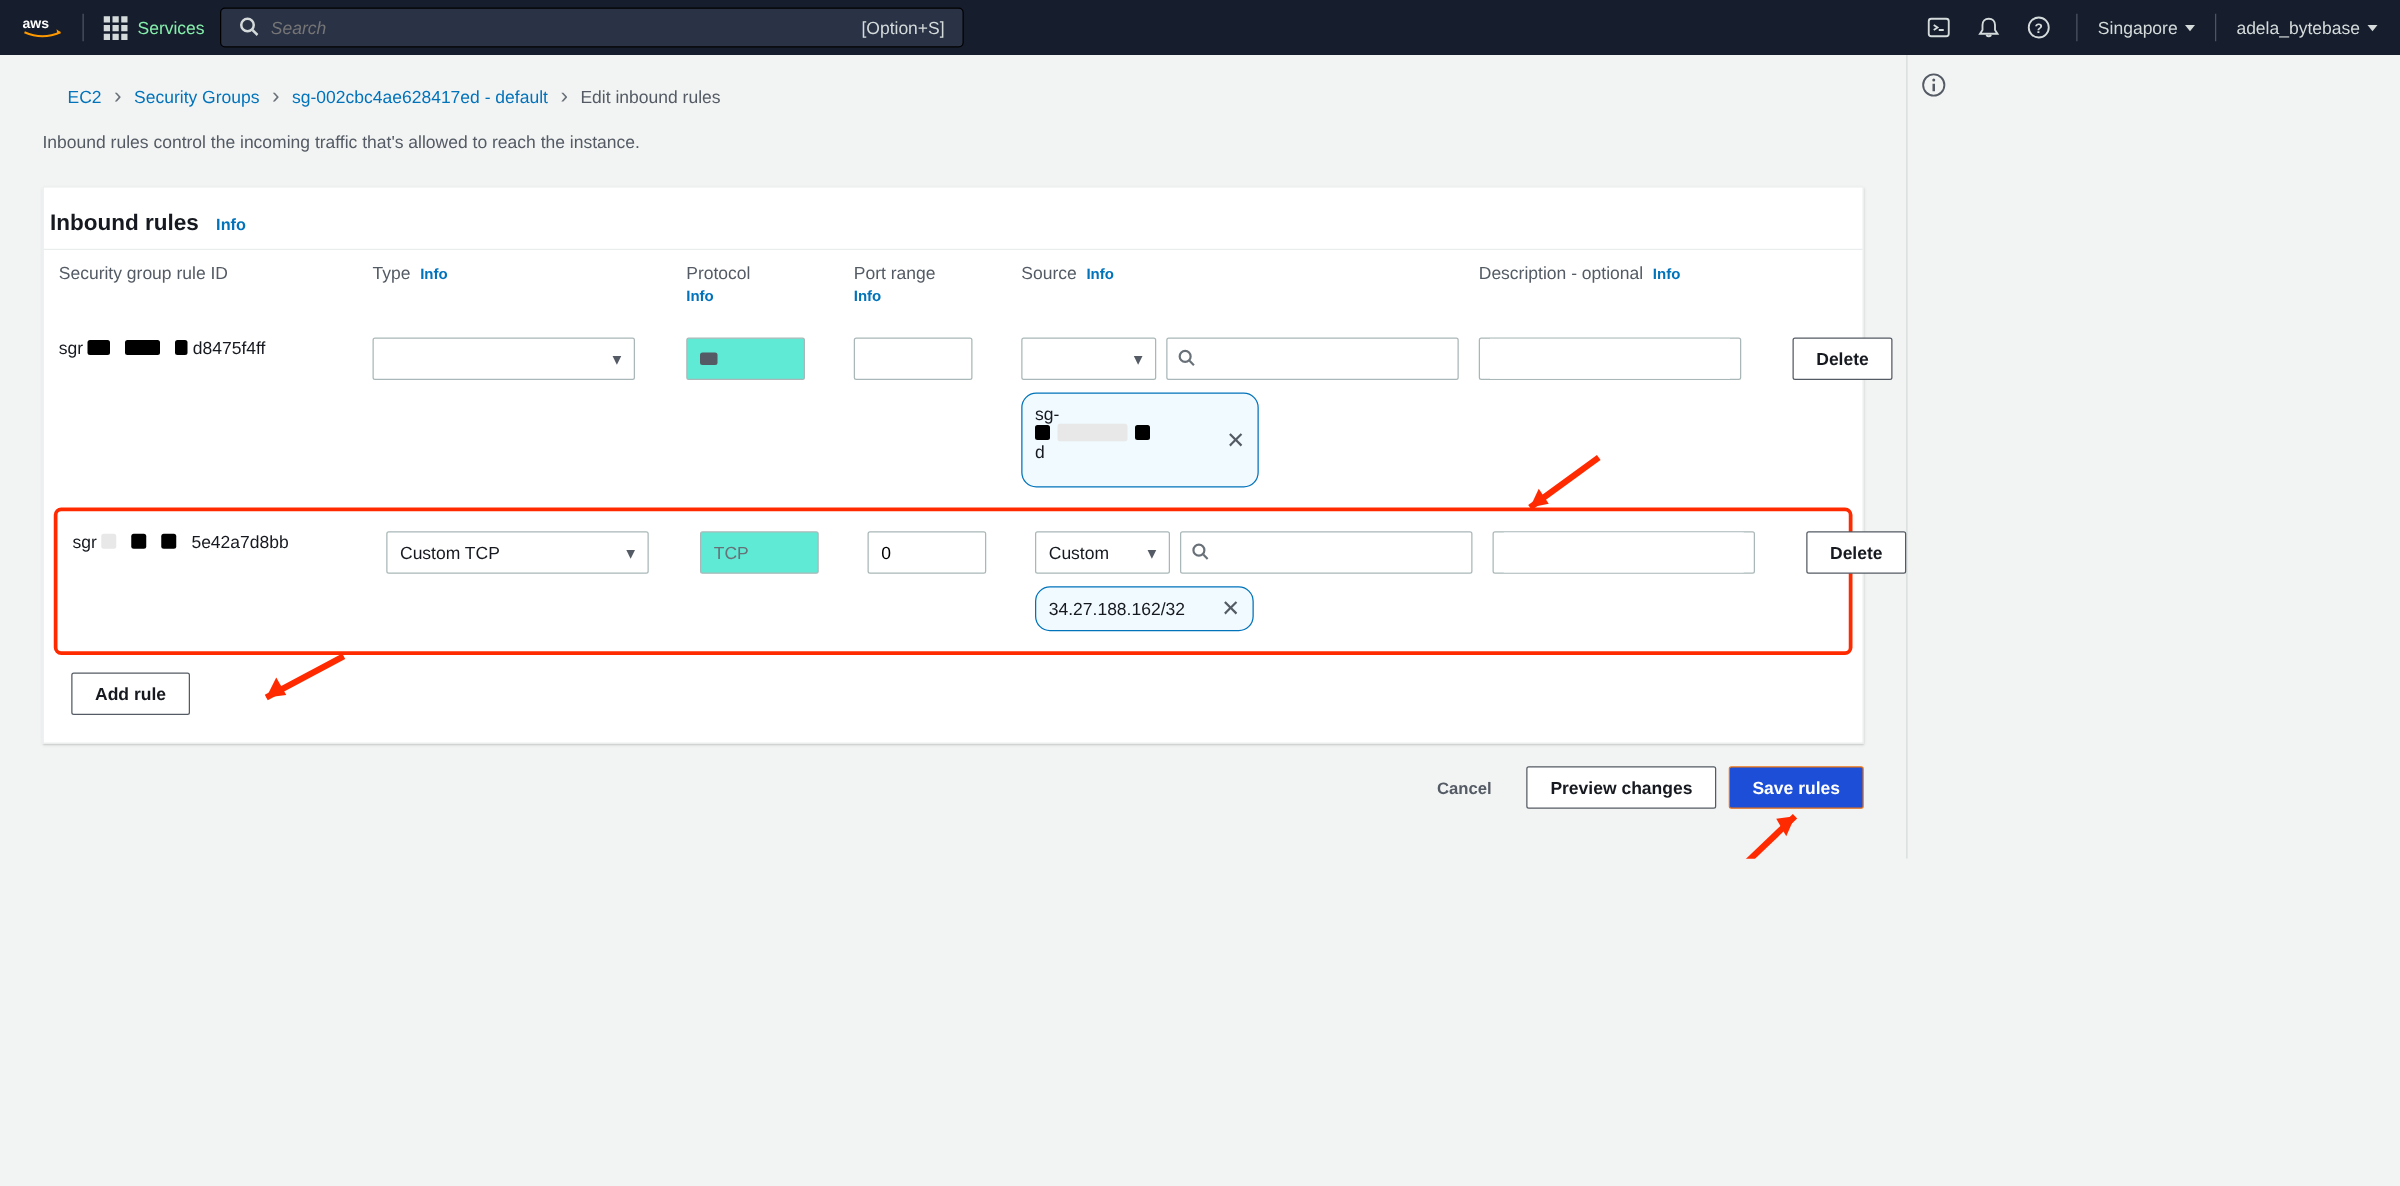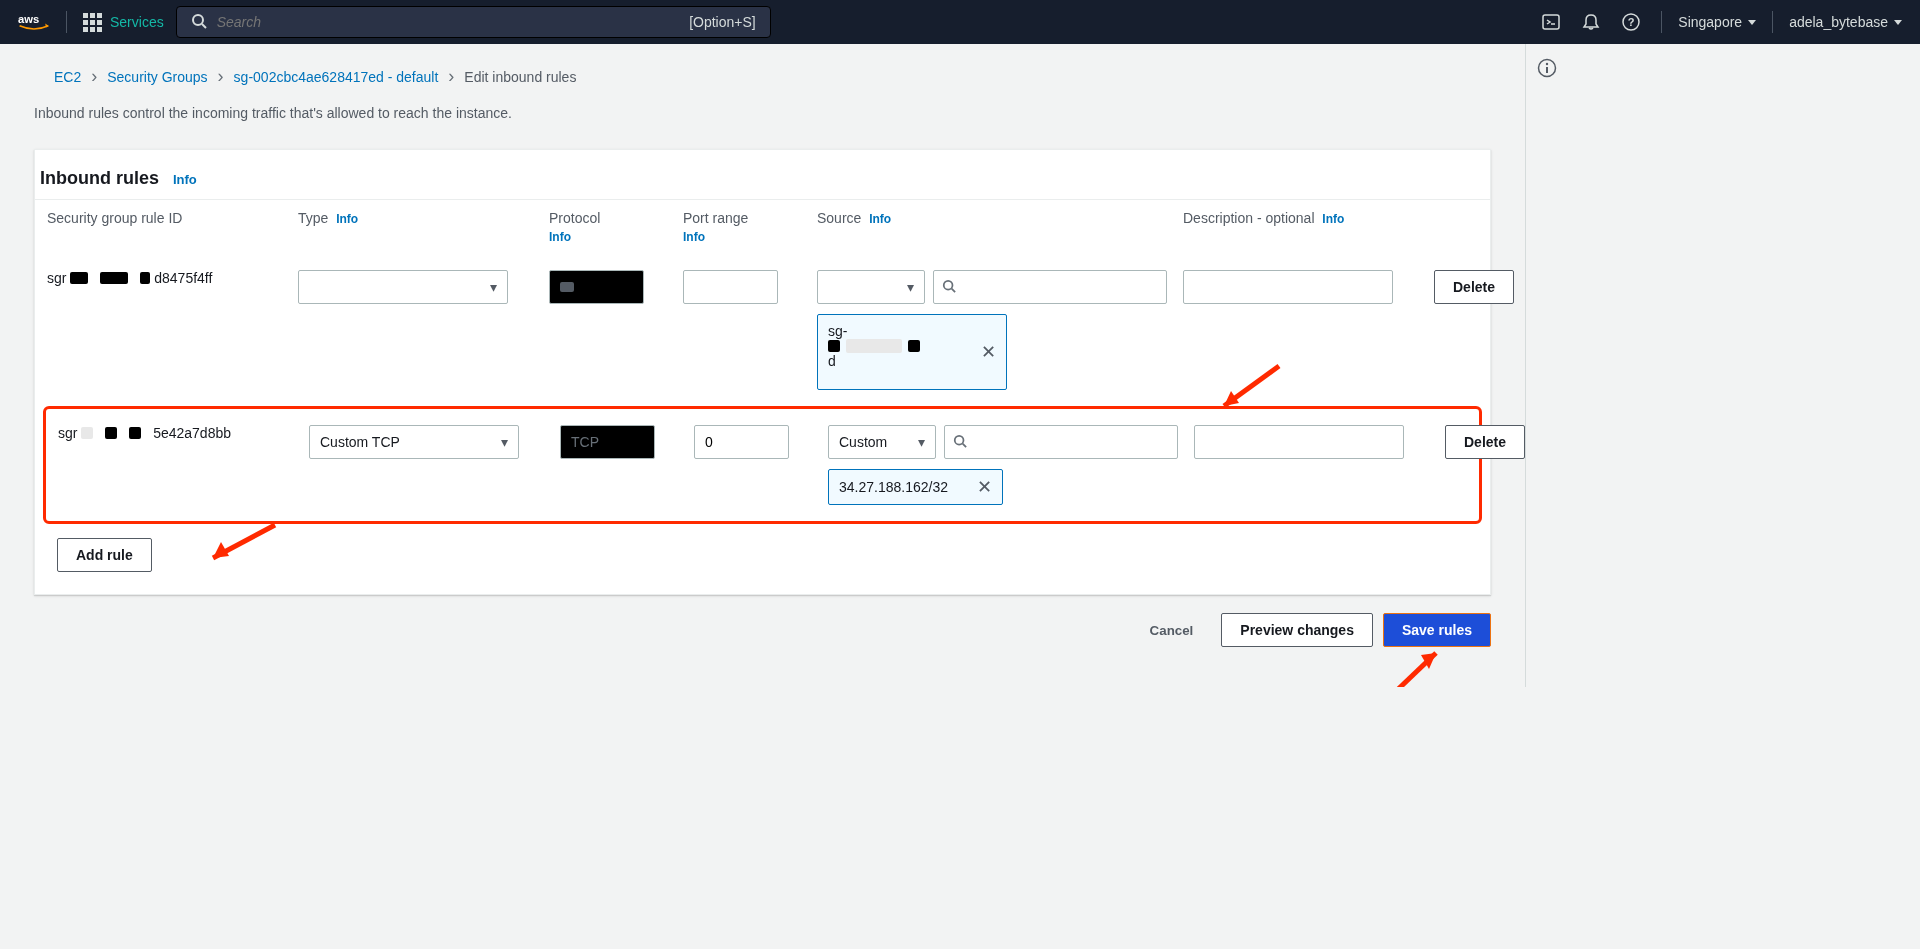--- a/index.html
+++ b/index.html
@@ -2,21 +2,21 @@
 <html><head>
   <meta charset="utf-8">
   <style>
     * { box-sizing: border-box; margin: 0; padding: 0; }
     body { font-family: "Amazon Ember", "Helvetica Neue", Arial, sans-serif; font-size: 14px; color: #16191f; background: #f2f3f3; }
 
     
     .topnav { background: #161e2d; height: 44px; display: flex; align-items: center; padding: 0 18px; gap: 12px; }
     .topnav .divider { width: 1px; height: 22px; background: #4b5563; margin: 0 4px; }
     .logo svg { width: 32px; height: 20px; }
-    .services-btn { display: flex; align-items: center; gap: 8px; color: #14b8a6; cursor: pointer; }
+    .services-btn { display: flex; align-items: center; gap: 8px; color: #86efac; cursor: pointer; }
     .services-grid { display: grid; grid-template-columns: repeat(3,5px); grid-auto-rows: 5px; gap: 2px; }
     .services-grid span { background: #d5dbdb; }
     .search-wrap { display: flex; align-items: center; background: #2a3246; border: 1px solid #000; border-radius: 4px; height: 32px; padding: 0 14px; width: 595px; justify-content: space-between; }
     .search-wrap .left { display:flex; align-items:center; gap:10px; }
     .search-wrap input { background: transparent; border: none; outline: none; color: #d5dbdb; font-style: italic; font-size: 14px; width: 400px; }
     .search-hint { color: #d5dbdb; font-size: 14px; }
     .topnav .spacer { flex: 1; }
     .topnav .icon-btn { color: #d5dbdb; cursor: pointer; display:flex; align-items:center; justify-content:center; width:28px; height:28px; }
     .topnav .txt { color: #d5dbdb; cursor: pointer; display:flex; align-items:center; gap:6px; font-size:14px; }
     .caret-down { width:0; height:0; border-left:4px solid transparent; border-right:4px solid transparent; border-top:5px solid #d5dbdb; display:inline-block; }
@@ -45,30 +45,30 @@
     .th { font-size:14px; color:#545b64; display:flex; flex-direction:column; gap:4px; }
     .th .info-link { font-size:12px; }
 
     .rule-row { align-items:flex-start; padding-top: 16px; padding-bottom:16px; }
     .rule-id { font-size:14px; color:#16191f; word-break:break-all; display:flex; align-items:center; gap:4px; }
     .redact { display:inline-block; background:#000; border-radius:2px; }
 
     .select, .txtinput, .disabled-box { height:34px; border:1px solid #aab7b8; border-radius:2px; background:#fff; font-size:14px; padding:0 10px; display:flex; align-items:center; }
     .select { justify-content:space-between; cursor:pointer; width: 210px; }
     .select .caret { color:#545b64; }
-    .disabled-box { background:#000000; color:#687078; width:95px; }
+    .disabled-box { background:#5eead4; color:#687078; width:95px; }
     .txtinput { width:95px; }
     .txtinput input { border:none; outline:none; width:100%; font-size:14px; }
     .source-cell { display:flex; flex-direction:column; gap:10px; }
     .source-row { display:flex; gap:8px; }
     .mini-select { width:108px; }
     .search-box { flex:1; display:flex; align-items:center; border:1px solid #aab7b8; border-radius:2px; height:34px; padding:0 8px; gap:8px; }
     .search-box input { border:none; outline:none; flex:1; font-size:14px; }
 
-    .tag { border:1px solid #0073bb; background:#f1faff; border-radius:2px; padding:8px 10px; display:flex; align-items:center; justify-content:space-between; gap:10px; width:190px; font-size:14px; color:#16191f; }
+    .tag { border:1px solid #0073bb; background:#f1faff; border-radius:12px; padding:8px 10px; display:flex; align-items:center; justify-content:space-between; gap:10px; width:190px; font-size:14px; color:#16191f; }
     .tag .x { cursor:pointer; color:#545b64; font-size:18px; line-height:1; }
     .tag-sg { height:76px; align-items:flex-start; }
     .tag-sg .x { align-self:center; }
     .sg-text { display:flex; flex-direction:column; }
     .sg-line2 { display:flex; align-items:center; gap:6px; }
 
     .desc-input { width:210px; height:34px; border:1px solid #aab7b8; border-radius:2px; padding:0 8px; }
     .desc-input input { border:none; outline:none; width:100%; height:100%; font-size:14px; }
 
     .btn { height:34px; border:1px solid #545b64; background:#fff; border-radius:2px; padding:0 18px; font-size:14px; font-weight:700; color:#16191f; cursor:pointer; display:inline-flex; align-items:center; }

